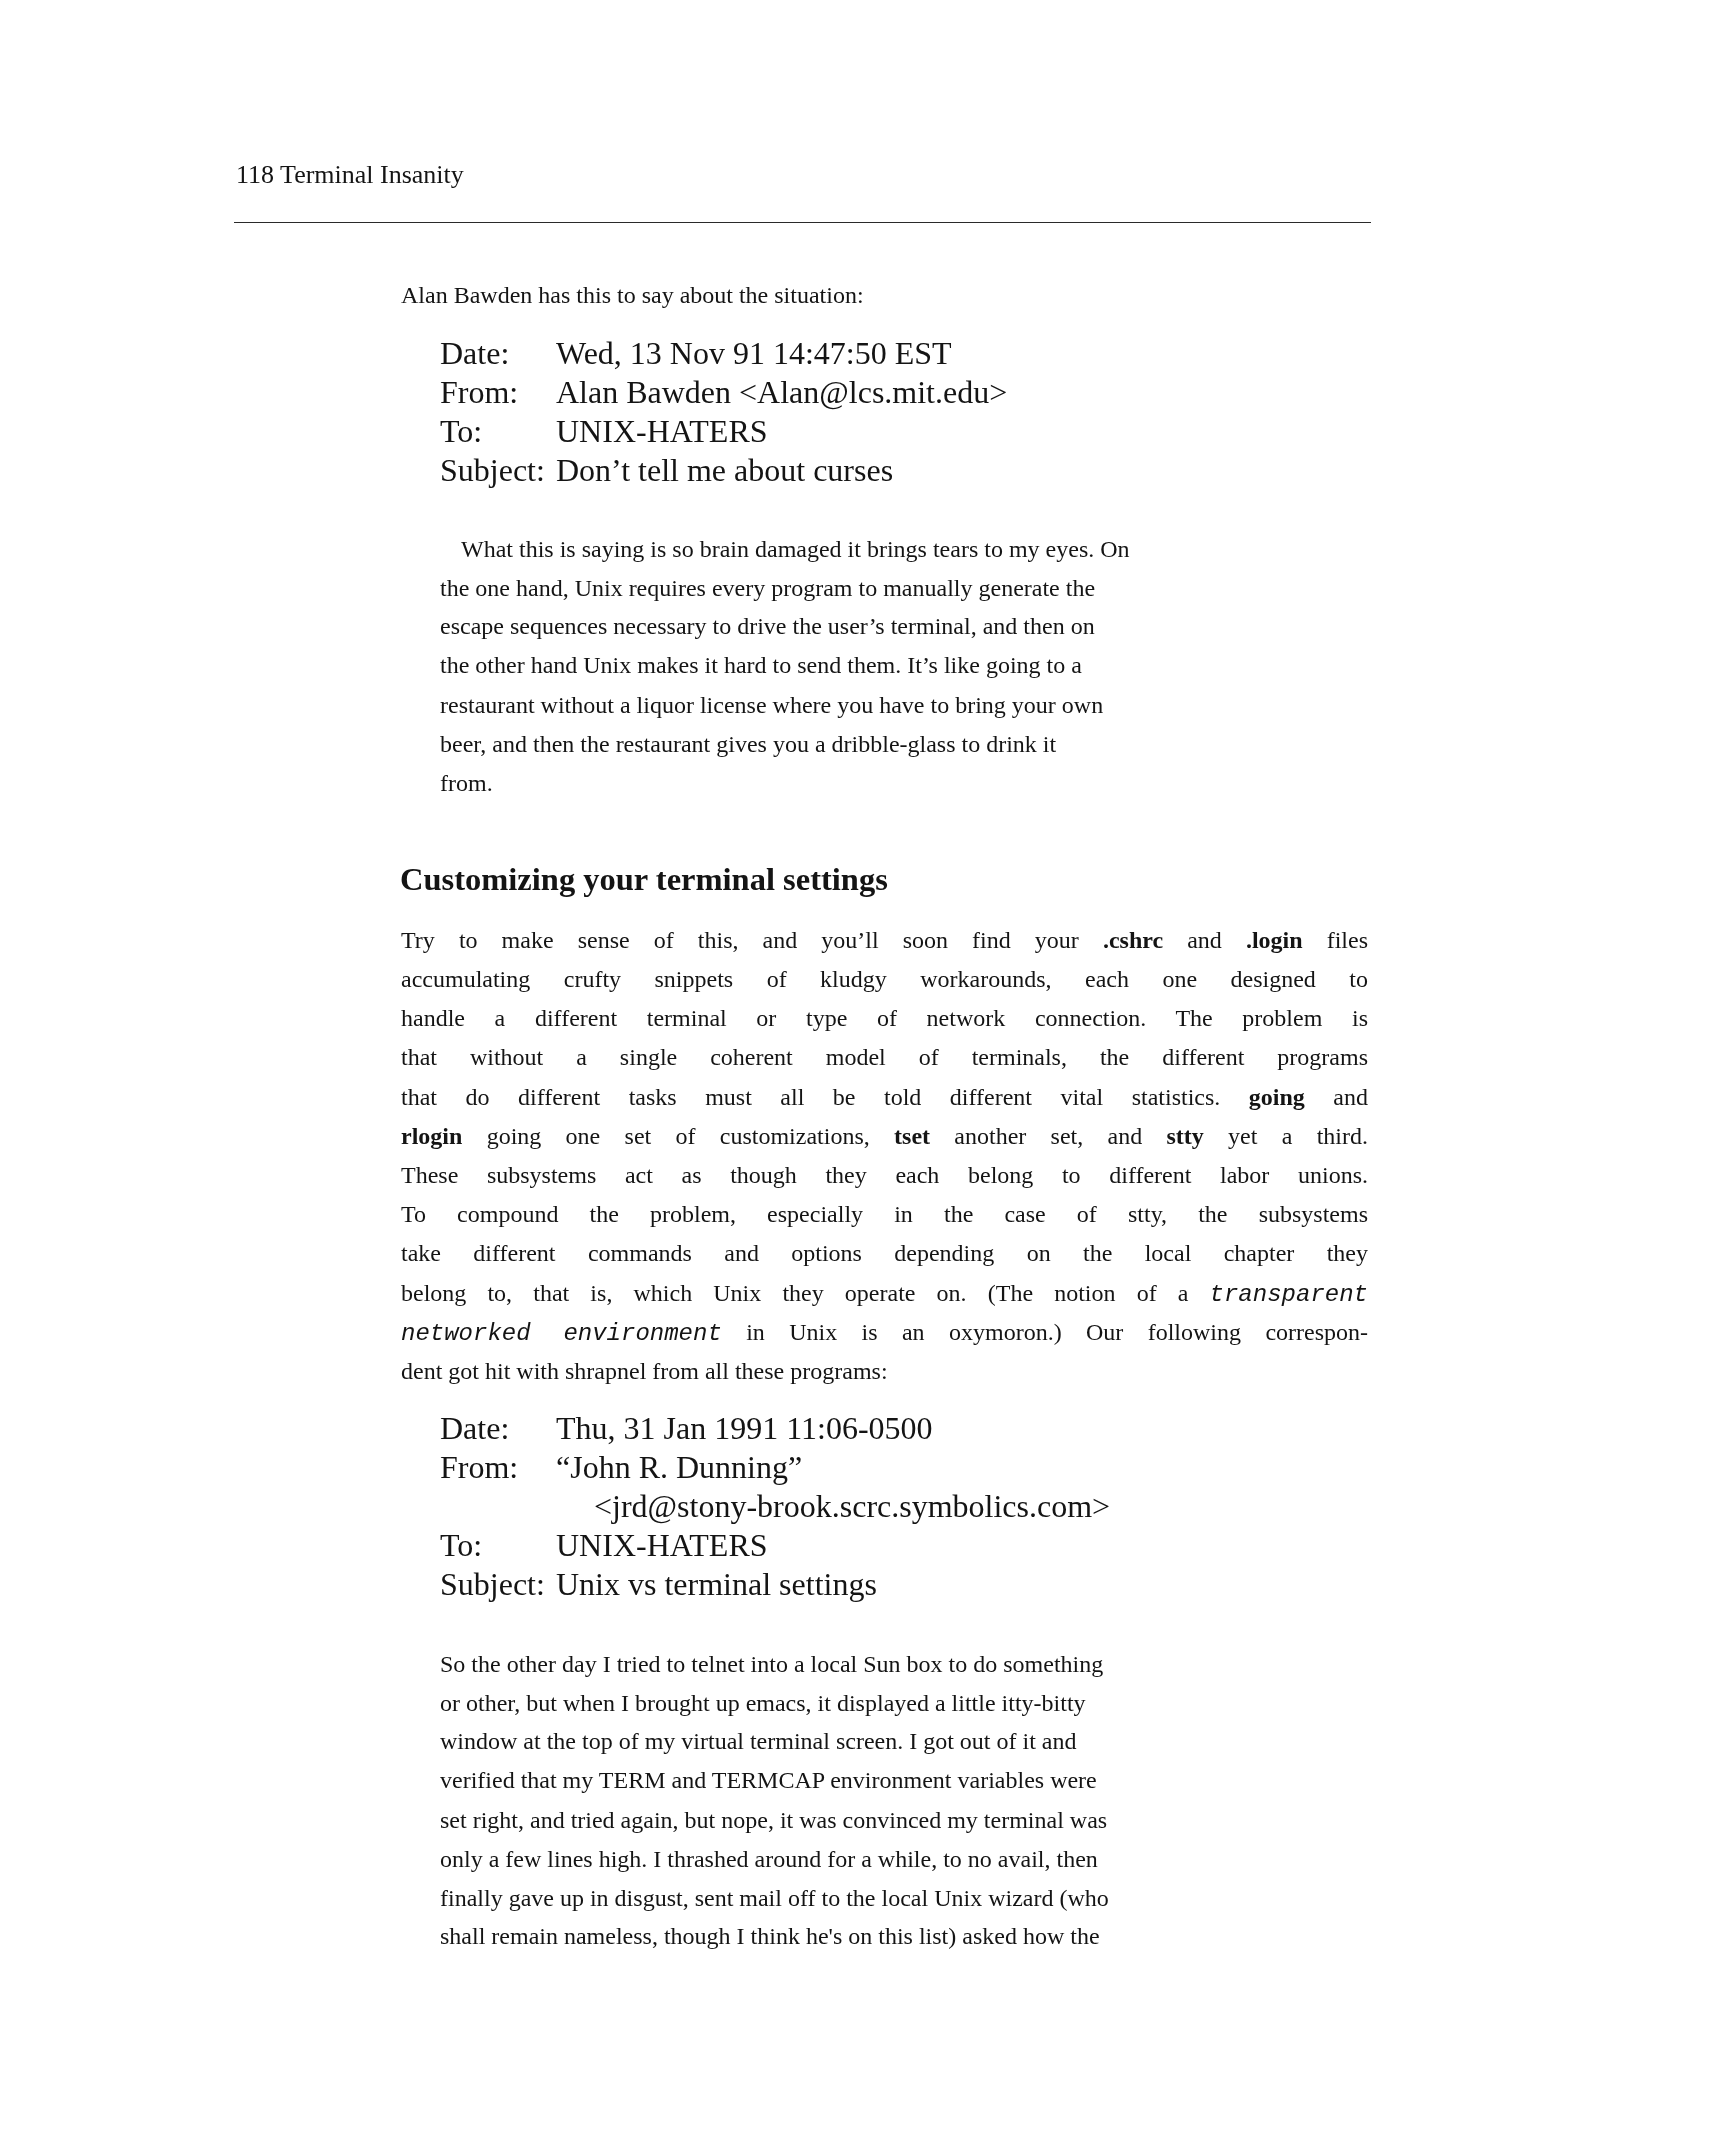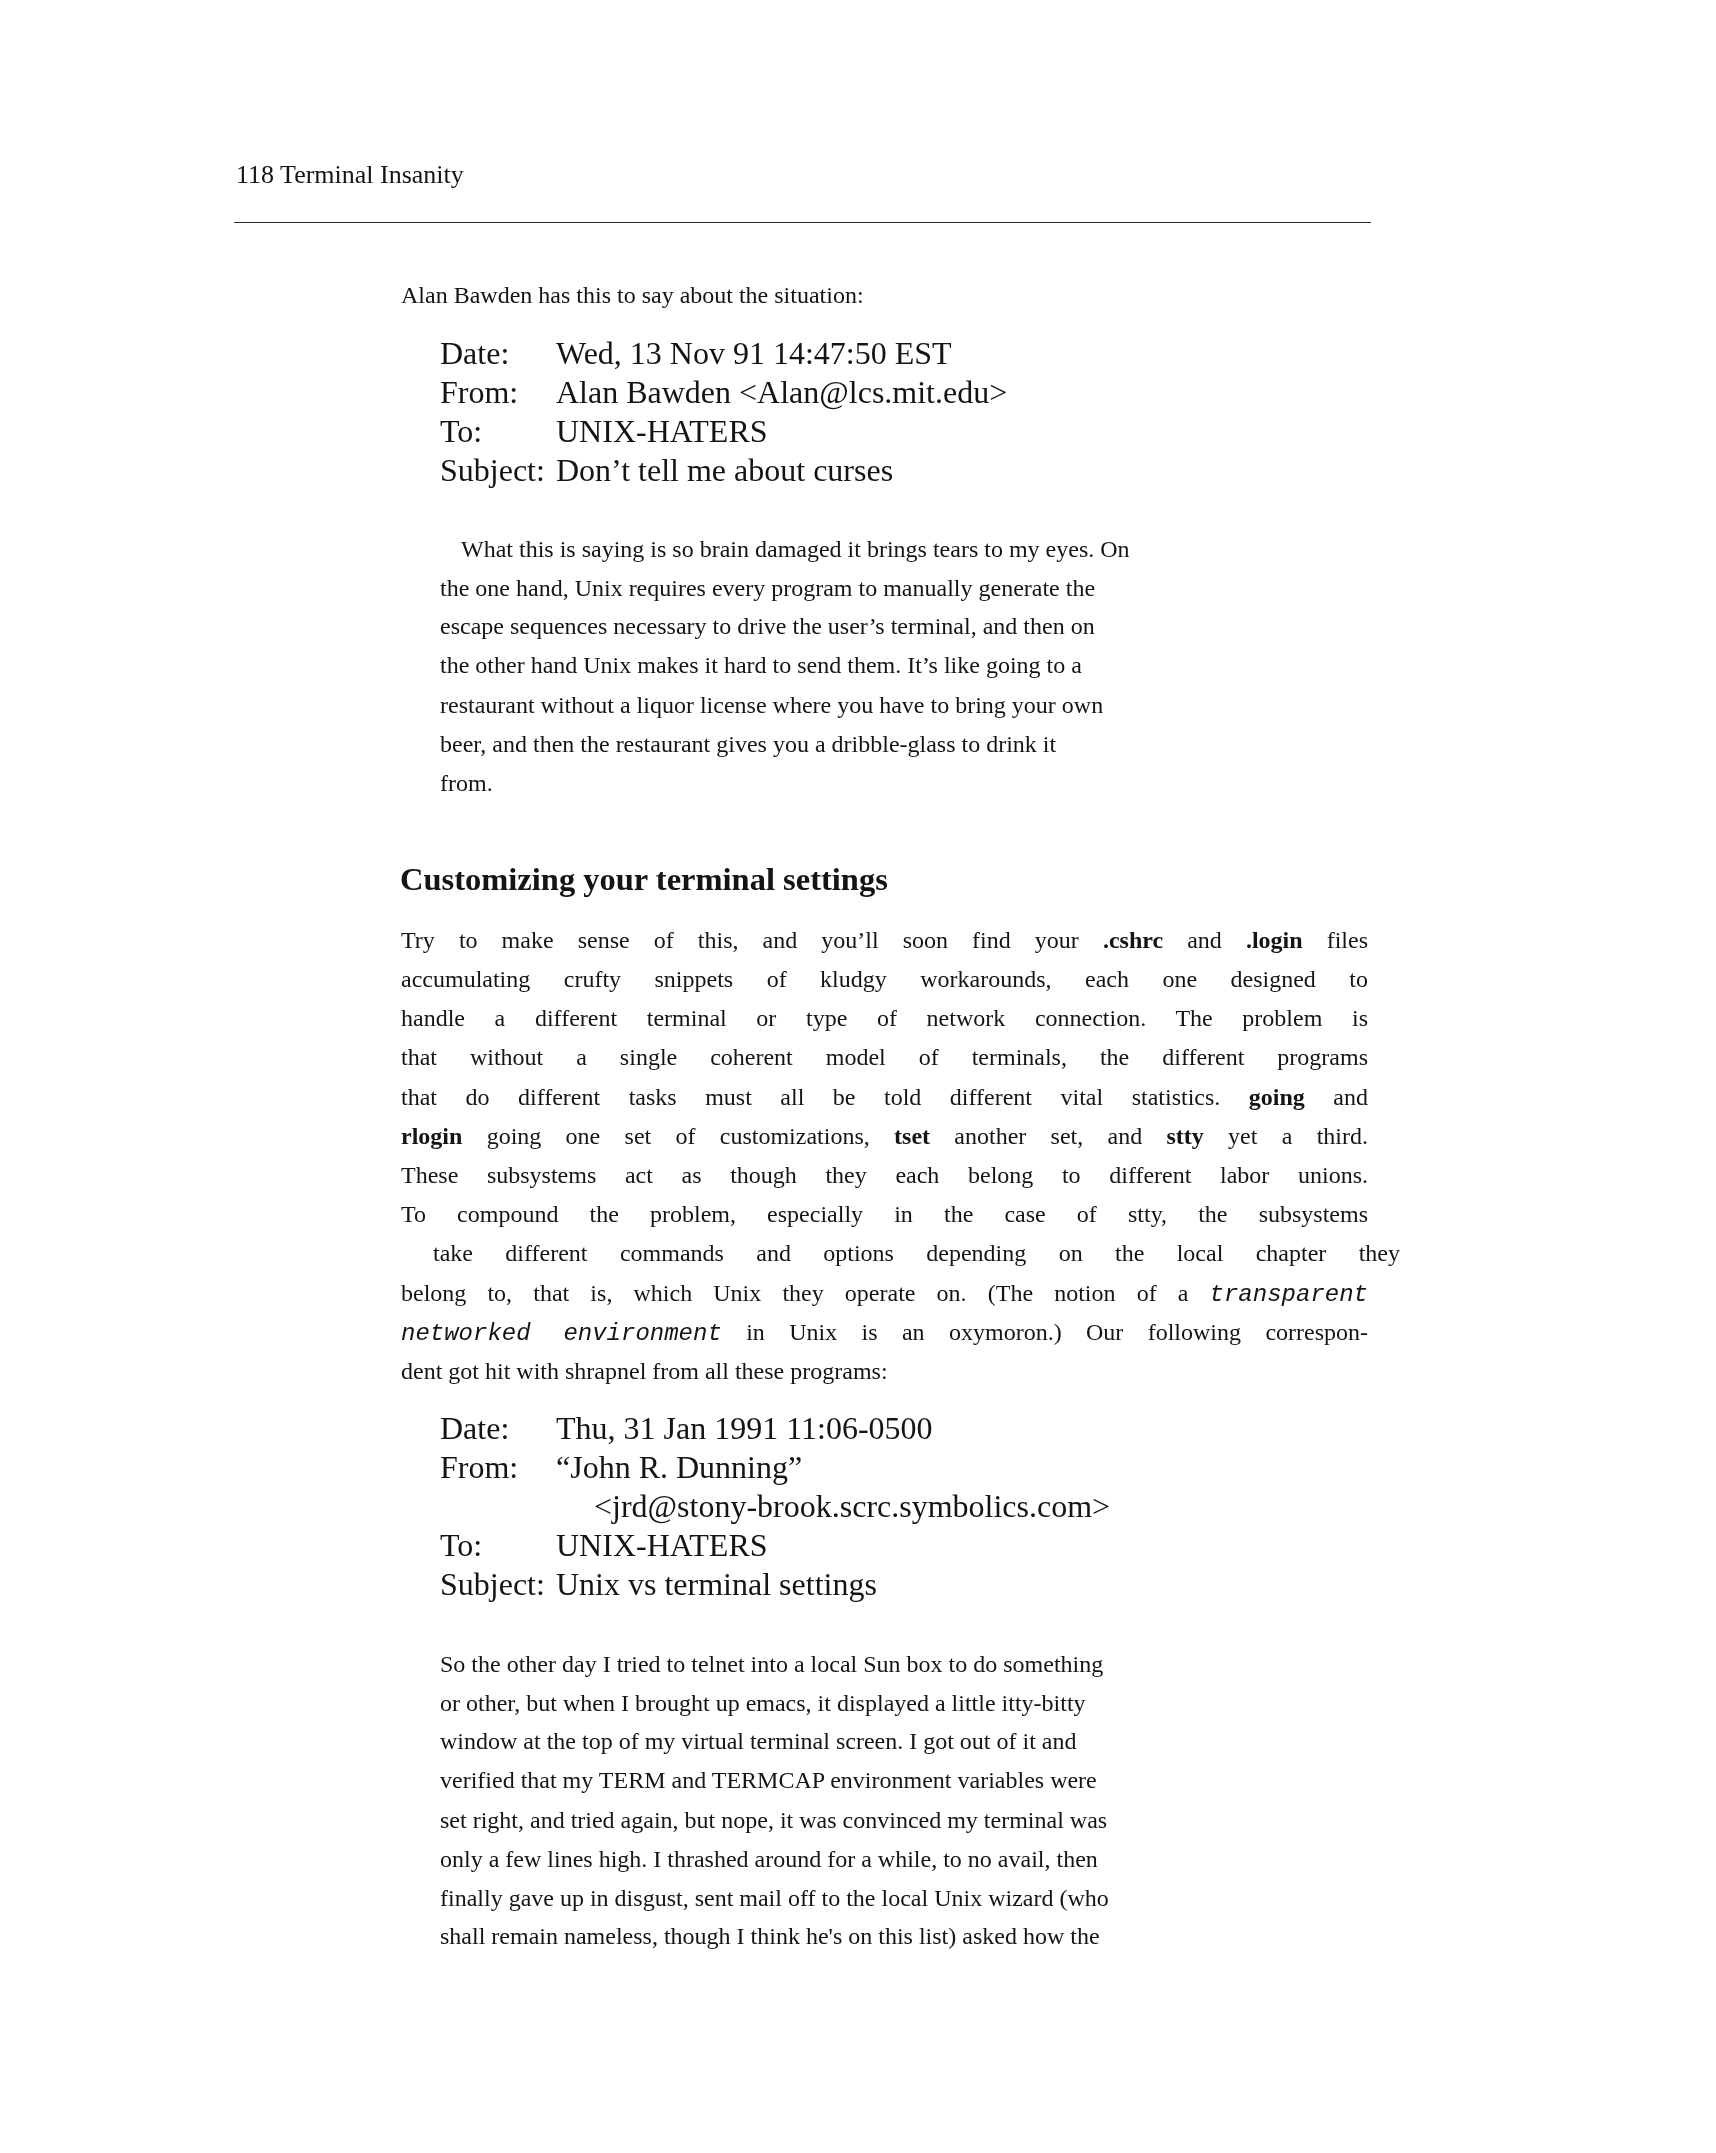--- a/index.html
+++ b/index.html
@@ -92,21 +92,21 @@
 
 <div id="section-paragraph">
     <div class="line body-col just" style="top: 921px;"><span>Try to make sense of this, and you’ll soon find your </span><b>.cshrc</b><span> and </span><b>.login</b><span> files</span></div>
     <div class="line body-col just" style="top: 960px;"><span>accumulating crufty snippets of kludgy workarounds, each one designed to</span></div>
     <div class="line body-col just" style="top: 999px;"><span>handle a different terminal or type of network connection. The problem is</span></div>
     <div class="line body-col just" style="top: 1038px;"><span>that without a single coherent model of terminals, the different programs</span></div>
     <div class="line body-col just" style="top: 1078px;"><span>that do different tasks must all be told different vital statistics. </span><b>going</b><span> and</span></div>
     <div class="line body-col just" style="top: 1117px;"><b>rlogin</b><span> going one set of customizations, </span><b>tset</b><span> another set, and </span><b>stty</b><span> yet a third.</span></div>
     <div class="line body-col just" style="top: 1156px;"><span>These subsystems act as though they each belong to different labor unions.</span></div>
     <div class="line body-col just" style="top: 1195px;"><span>To compound the problem, especially in the case of stty, the subsystems</span></div>
-    <div class="line body-col just" style="top: 1234px; margin-left: 32px;"><span>take different commands and options depending on the local chapter they</span></div>
+    <div class="line body-col just" style="top: 1234px;"><span>take different commands and options depending on the local chapter they</span></div>
     <div class="line body-col just" style="top: 1274px;"><span>belong to, that is, which Unix they operate on. (The notion of a </span><i>transparent</i></div>
     <div class="line body-col just" style="top: 1313px;"><i>networked environment</i><span> in Unix is an oxymoron.) Our following correspon-</span></div>
     <div class="line body-col" style="top: 1352px;"><span>dent got hit with shrapnel from all these programs:</span></div>
   </div>
 
 <div>
   <div class="mail-label" style="top:1409px;">Date:</div>
   <div class="mail-value" style="top:1409px;">Thu, 31 Jan 1991 11:06-0500</div>
   <div class="mail-label" style="top:1448px;">From:</div>
   <div class="mail-value" style="top:1448px;text-align:right;">“John R. Dunning”</div>

